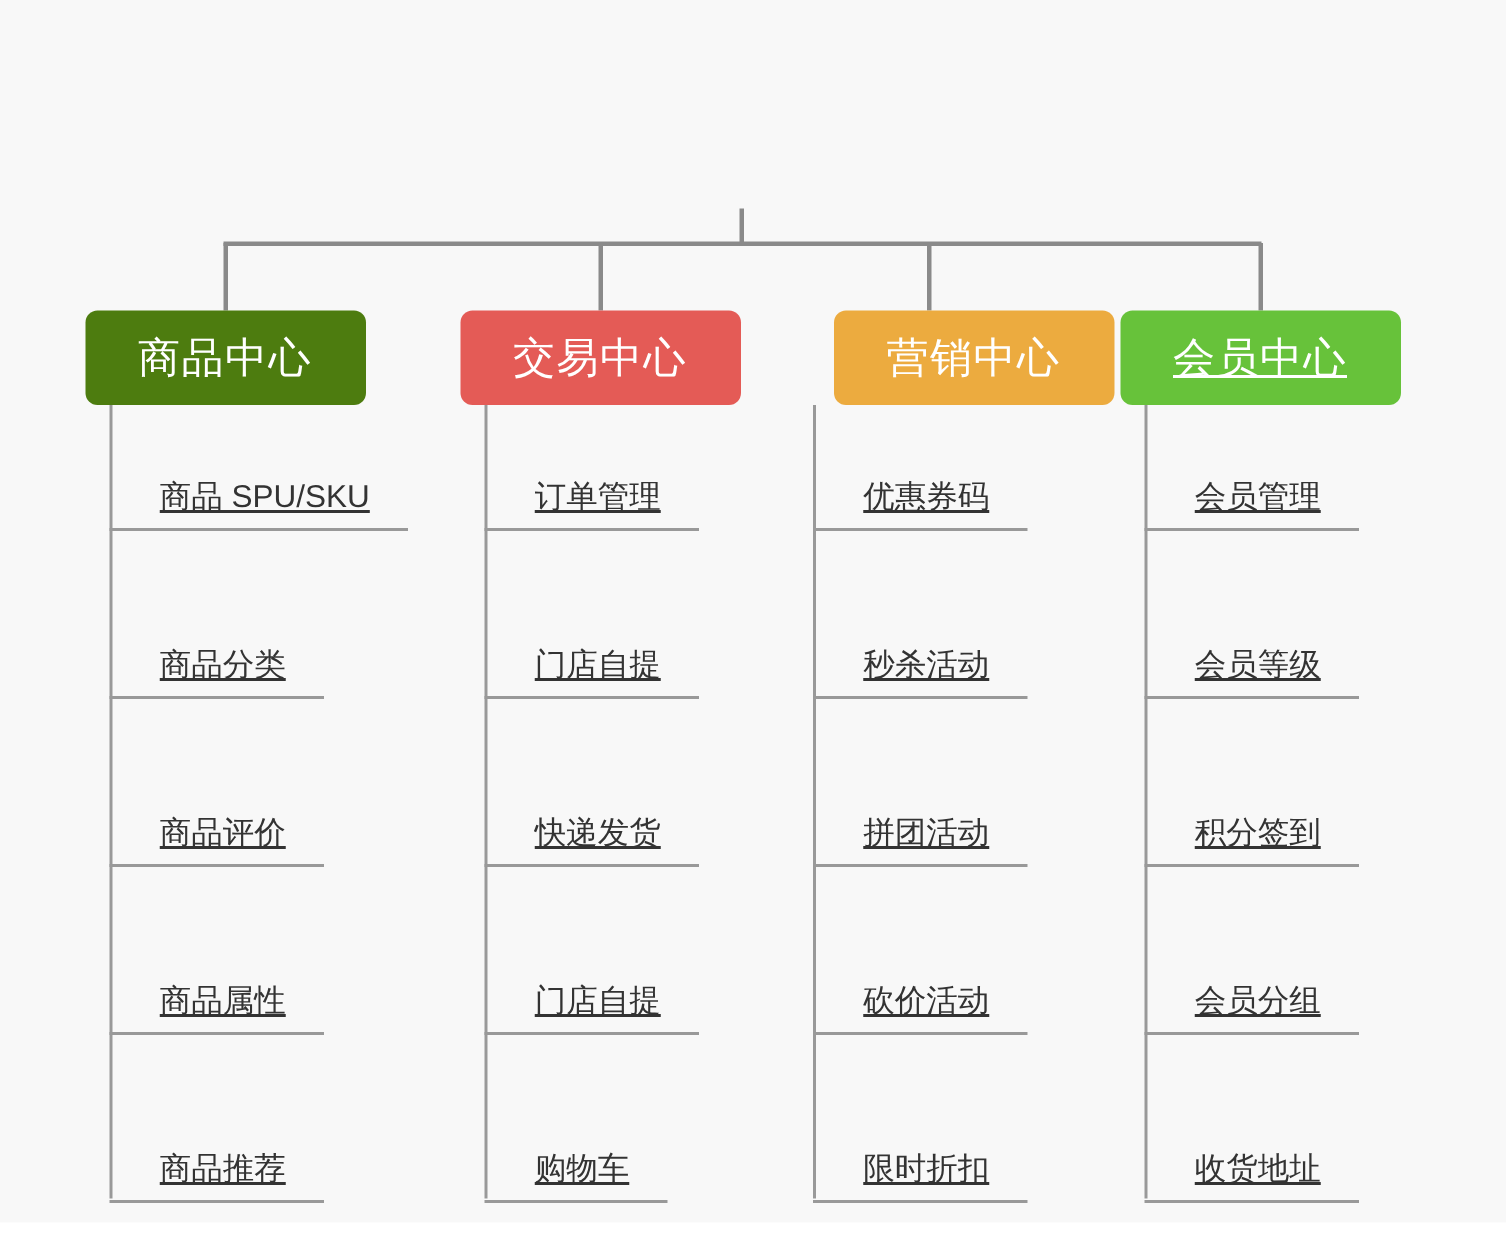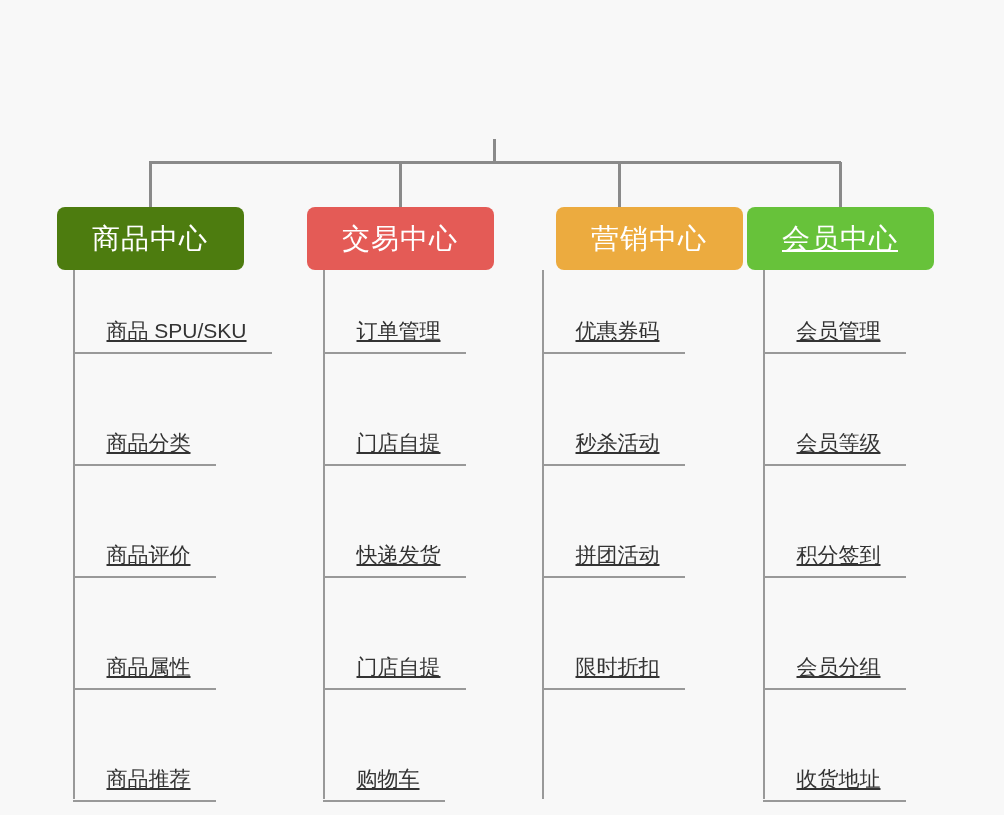--- a/index.html
+++ b/index.html
@@ -191,20 +191,25 @@
       <span>秒杀活动</span>
     </div>
   </div>
 
   <div class="item-row">
     <div class="item">
       <span>拼团活动</span>
     </div>
   </div>
 
+  <div class="item-row">
+    <div class="item">
+      <span>砍价活动</span>
+    </div>
+  </div>
 
   <div class="item-row">
     <div class="item">
       <span>限时折扣</span>
     </div>
   </div>
 
 </div>
   </div>
 

